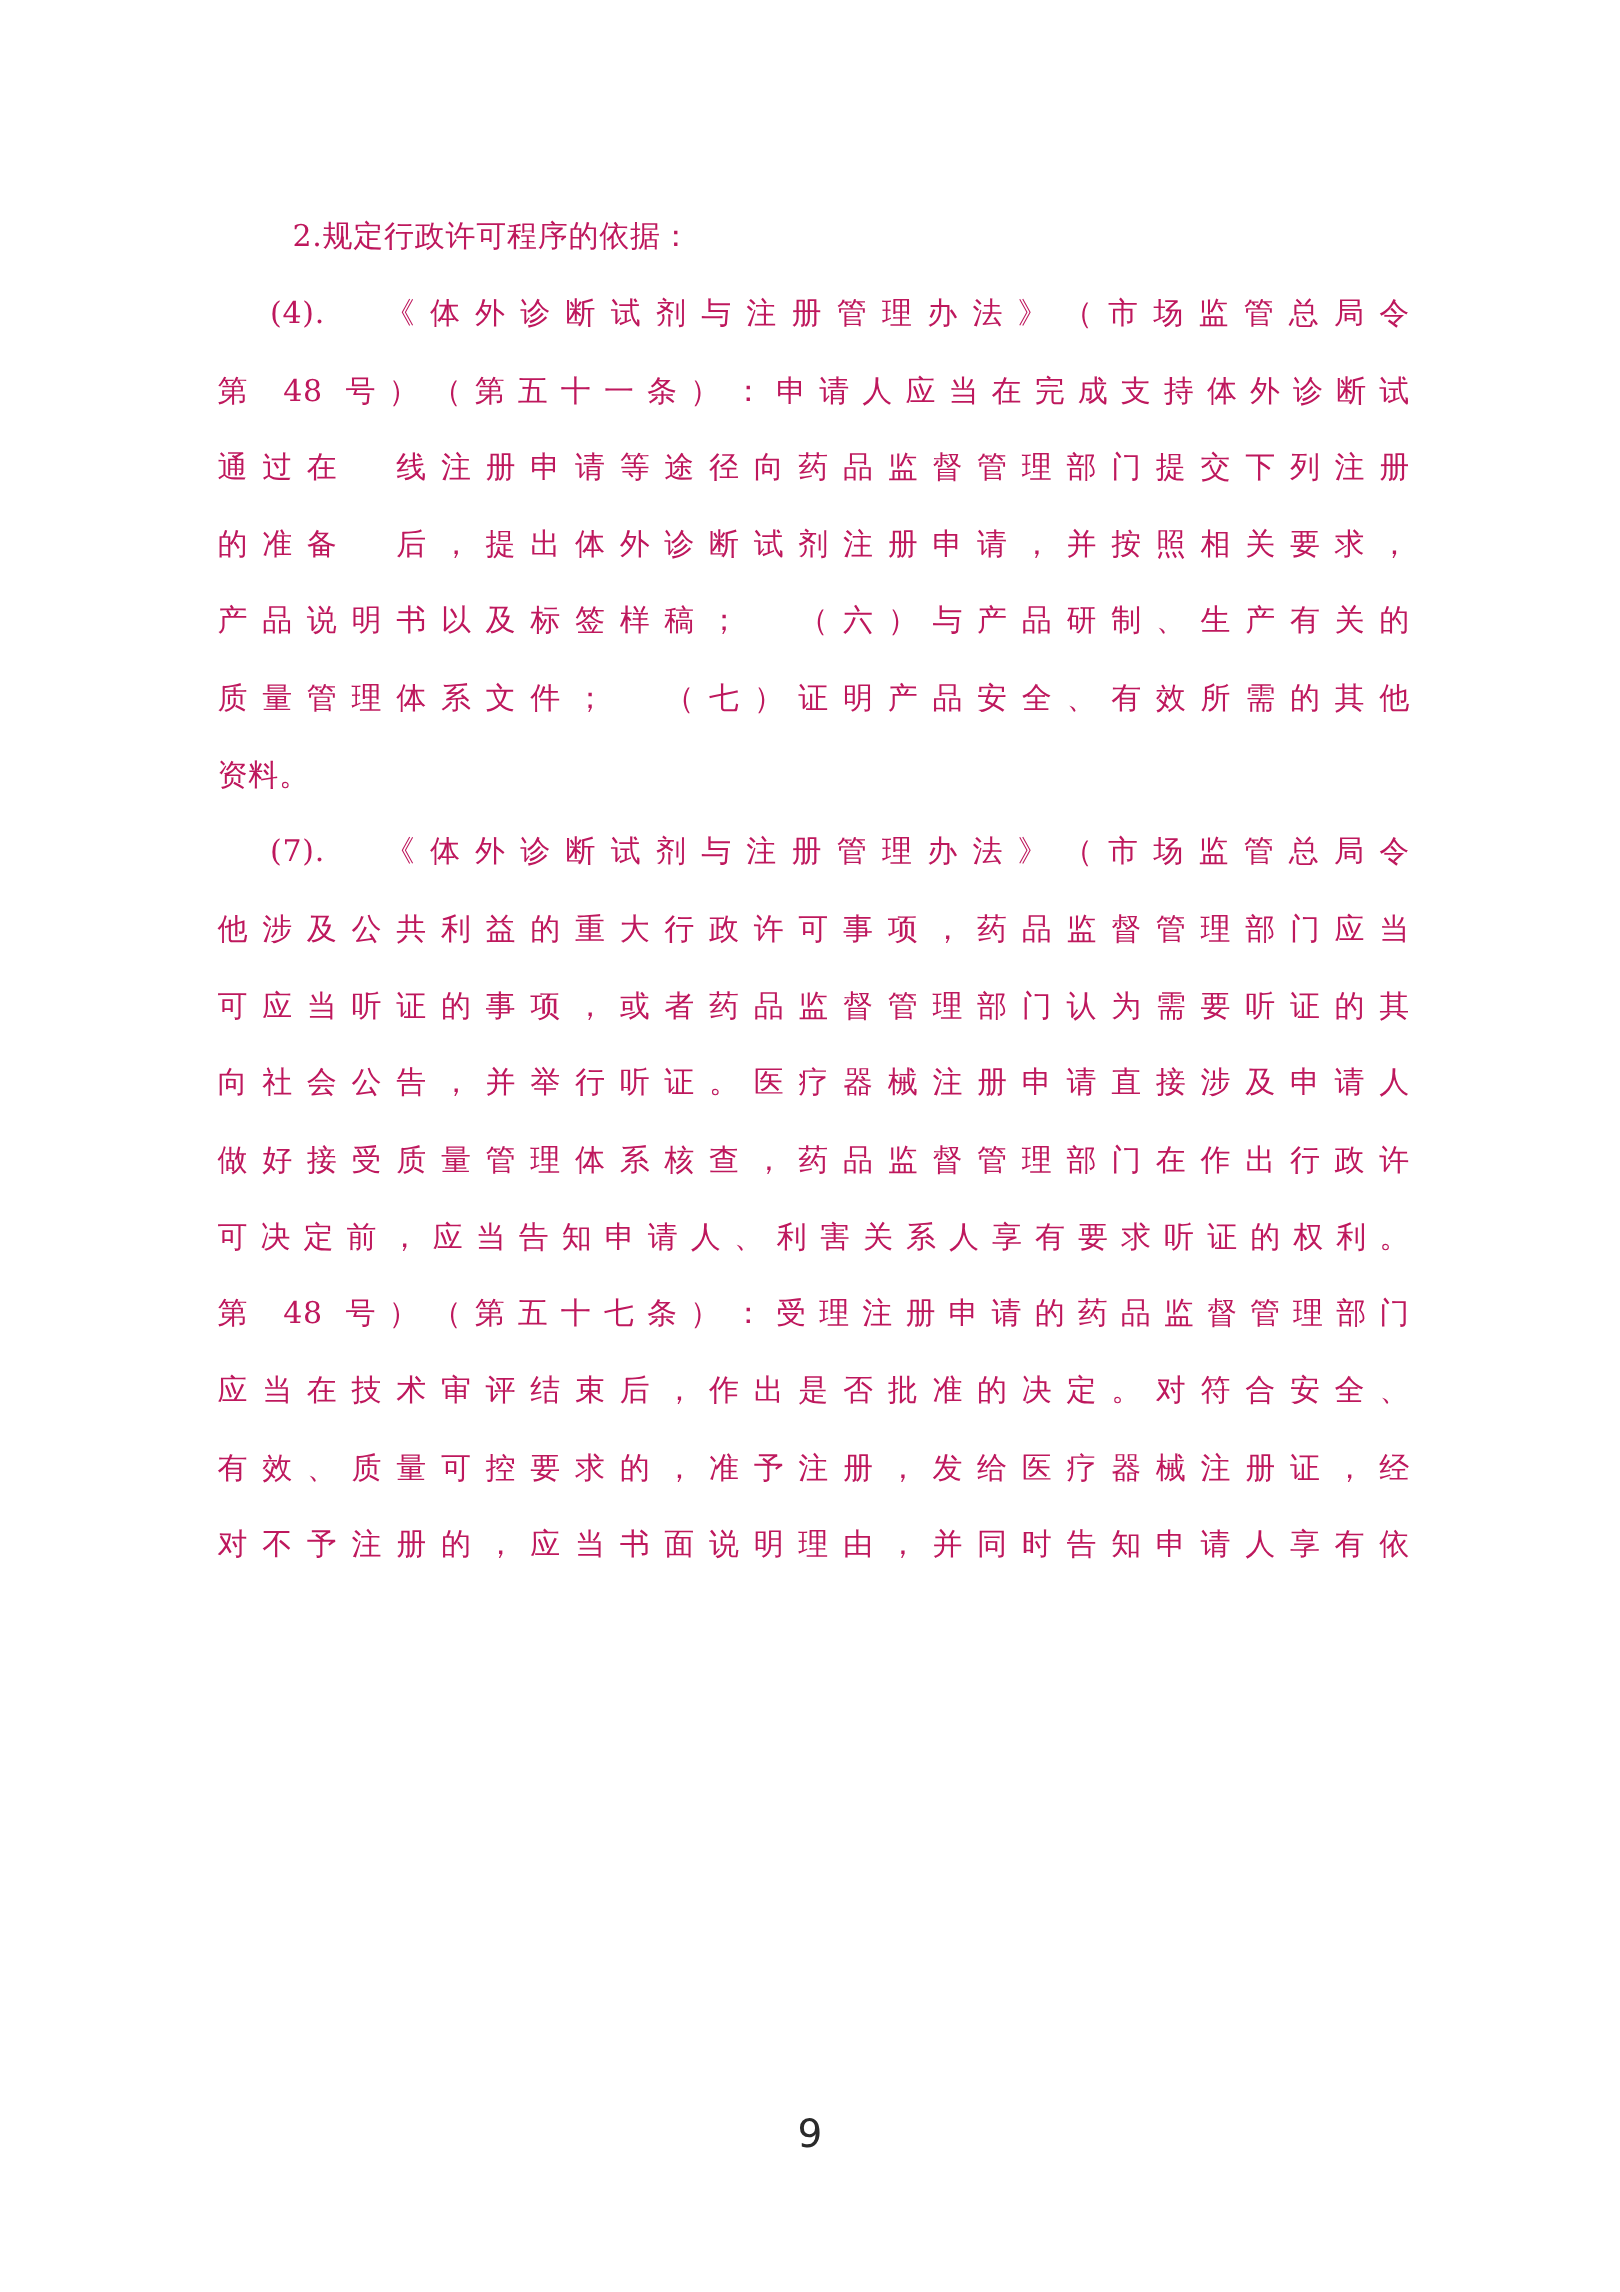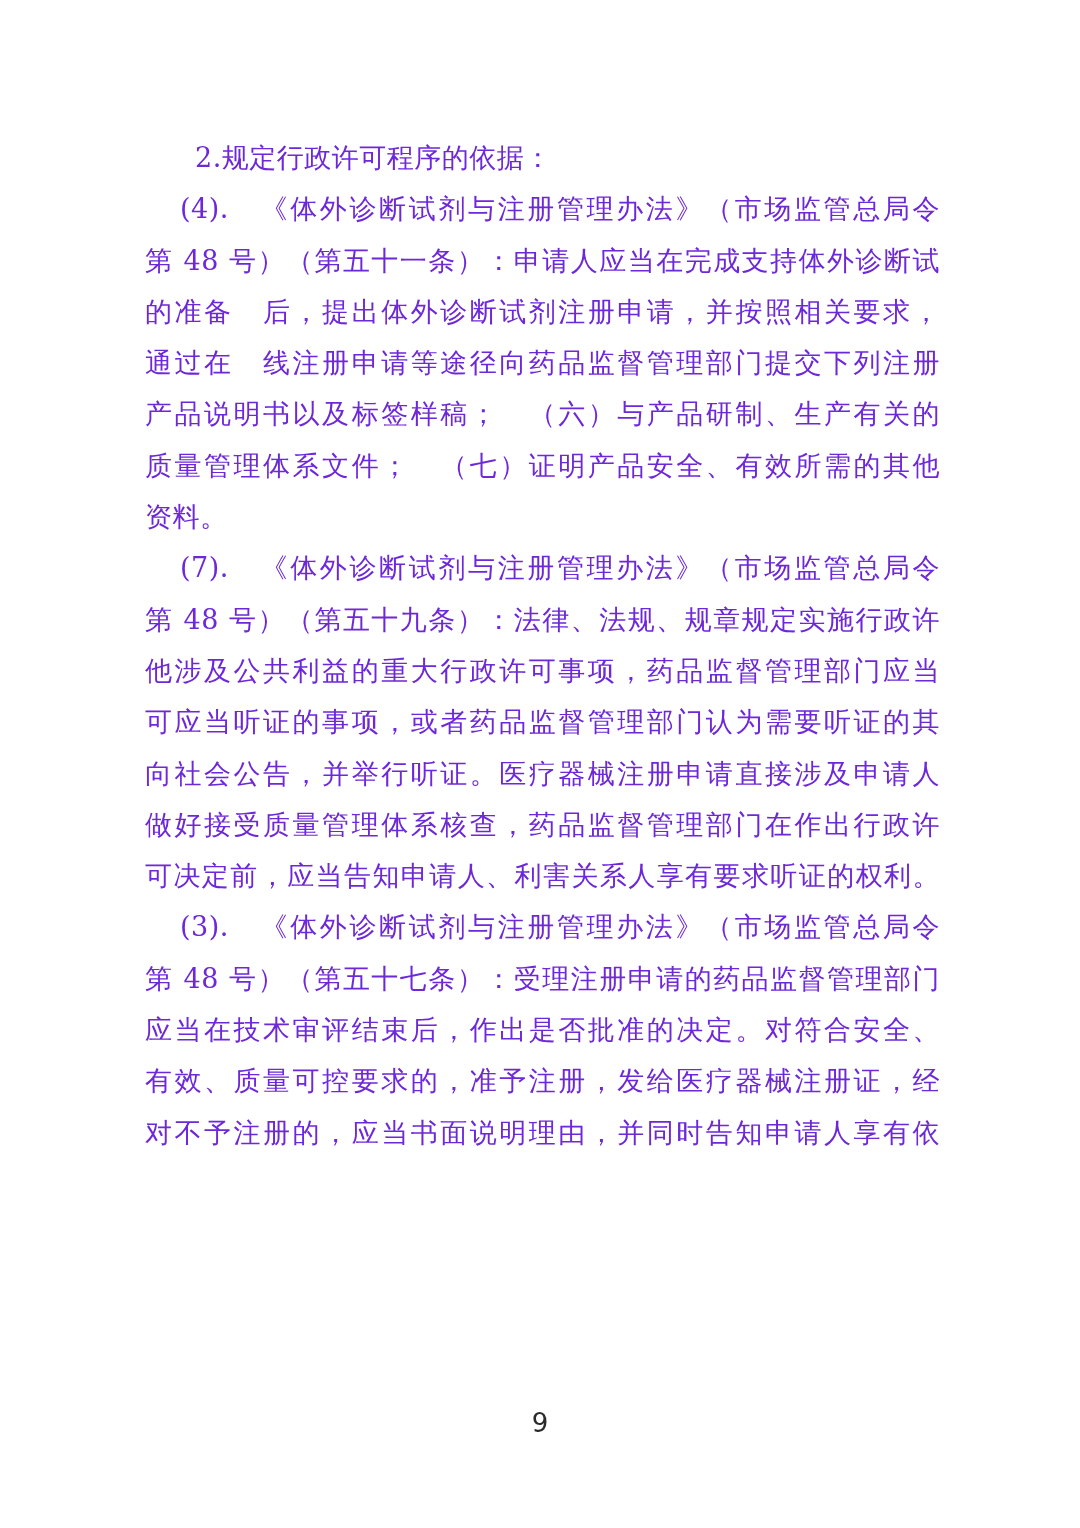--- a/index.html
+++ b/index.html
@@ -19,24 +19,24 @@
     inset: 0;
     background: #ffffff;
   }
   .text-block {
     position: absolute;
     left: 145px;
     top: 132px;
     width: 795px;
   }
   .line {
-    font-size: 27px;
+    font-size: 20px;
     line-height: 51.3px;
     height: 51.3px;
-    color: #6d28d9;
+    color: #be185d;
     white-space: nowrap;
     letter-spacing: 0.5px;
   }
   .line.justify {
     text-align: justify;
     text-align-last: justify;
   }
   .page-number {
     position: absolute;
     left: 0;
@@ -49,32 +49,30 @@
   }
 </style>
 </head>
 <body>
 
 <div class="page">
   <div class="text-block">
       <div class="line" style="padding-left: 50px;">2.规定行政许可程序的依据：</div>
       <div class="line justify" style="padding-left: 35px;">(4).　《体外诊断试剂与注册管理办法》（市场监管总局令</div>
       <div class="line justify">第 48 号）（第五十一条）：申请人应当在完成支持体外诊断试</div>
+      <div class="line justify">通过在　线注册申请等途径向药品监督管理部门提交下列注册</div>
       <div class="line justify">的准备　后，提出体外诊断试剂注册申请，并按照相关要求，</div>
-      <div class="line justify">通过在　线注册申请等途径向药品监督管理部门提交下列注册</div>
       <div class="line justify">产品说明书以及标签样稿；　（六）与产品研制、生产有关的</div>
       <div class="line justify">质量管理体系文件；　（七）证明产品安全、有效所需的其他</div>
       <div class="line">资料。</div>
       <div class="line justify" style="padding-left: 35px;">(7).　《体外诊断试剂与注册管理办法》（市场监管总局令</div>
-      <div class="line justify">第 48 号）（第五十九条）：法律、法规、规章规定实施行政许</div>
       <div class="line justify">他涉及公共利益的重大行政许可事项，药品监督管理部门应当</div>
       <div class="line justify">可应当听证的事项，或者药品监督管理部门认为需要听证的其</div>
       <div class="line justify">向社会公告，并举行听证。医疗器械注册申请直接涉及申请人</div>
       <div class="line justify">做好接受质量管理体系核查，药品监督管理部门在作出行政许</div>
       <div class="line justify">可决定前，应当告知申请人、利害关系人享有要求听证的权利。</div>
-      <div class="line justify" style="padding-left: 35px;">(3).　《体外诊断试剂与注册管理办法》（市场监管总局令</div>
       <div class="line justify">第 48 号）（第五十七条）：受理注册申请的药品监督管理部门</div>
       <div class="line justify">应当在技术审评结束后，作出是否批准的决定。对符合安全、</div>
       <div class="line justify">有效、质量可控要求的，准予注册，发给医疗器械注册证，经</div>
       <div class="line justify">对不予注册的，应当书面说明理由，并同时告知申请人享有依</div>
     </div>
   <div class="page-number">9</div>
 </div>
 
 </body></html>

